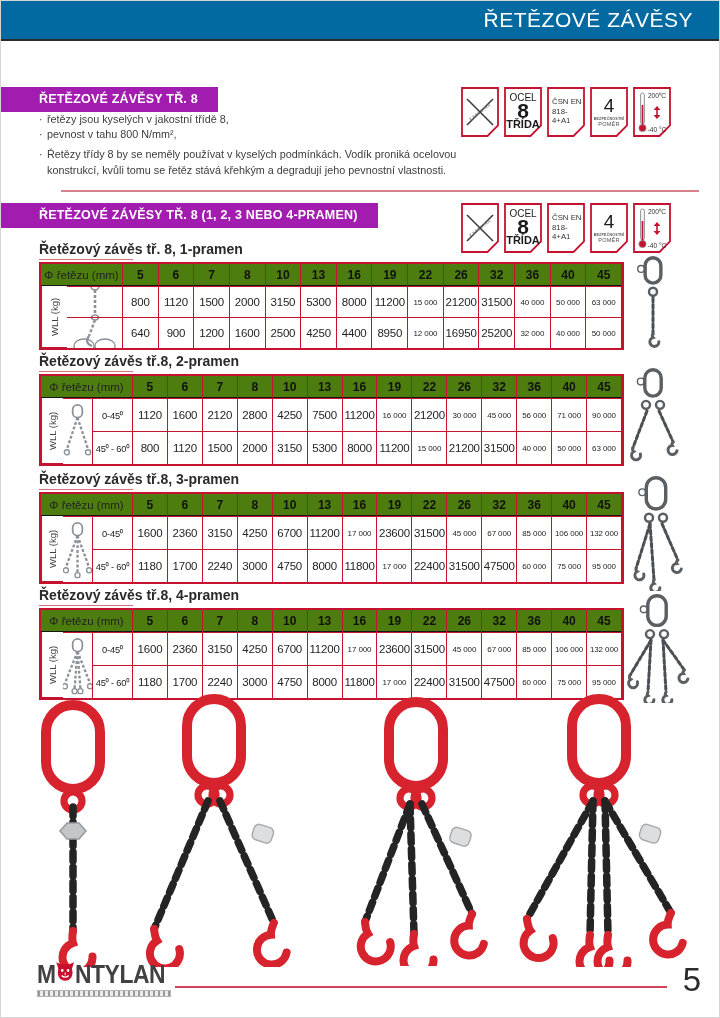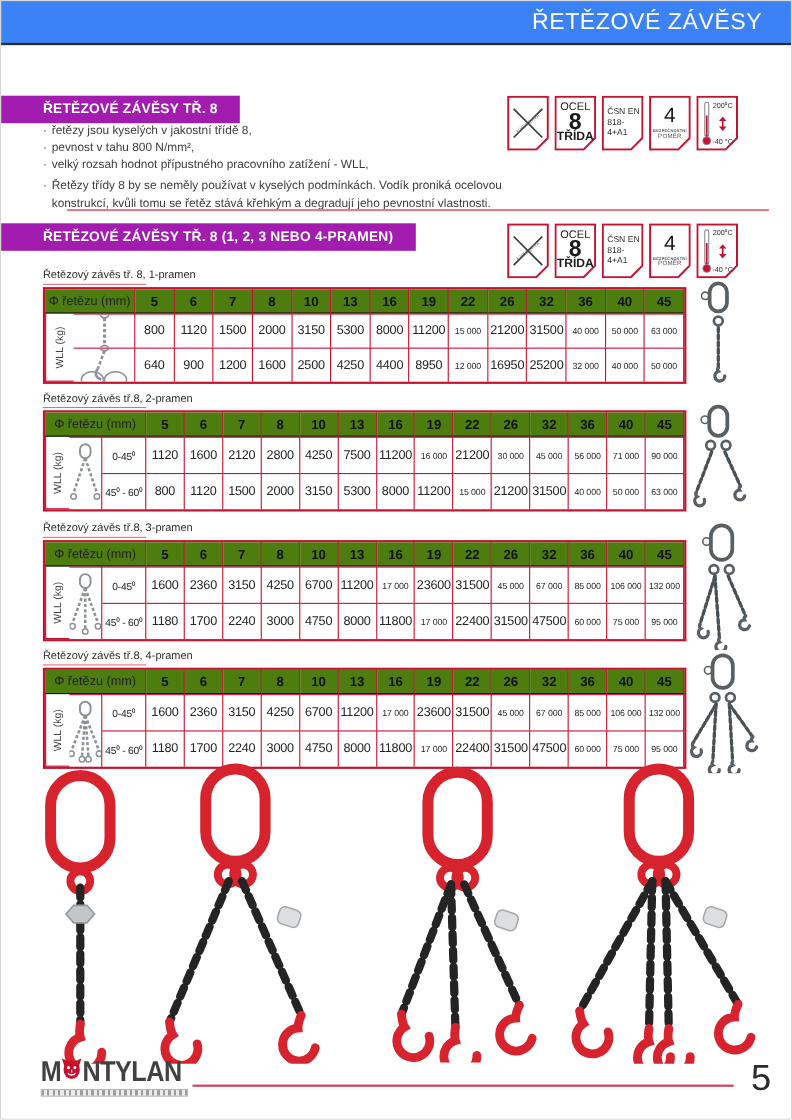--- a/index.html
+++ b/index.html
@@ -1,19 +1,19 @@
 <!DOCTYPE html>
 <html><head>
 <meta charset="utf-8">
 <style>
   html,body{margin:0;padding:0;background:#e9e9e9;font-family:"Liberation Sans",sans-serif;}
   .page{position:relative;width:720px;height:1018px;background:#fff;margin:0 auto;overflow:hidden;
         border:1px solid #d6d6d6;box-sizing:border-box;}
   
-  .topbar{position:absolute;top:0;left:0;width:720px;height:40px;background:#3b82f6;
+  .topbar{position:absolute;top:0;left:0;width:720px;height:40px;background:#0369a1;
           border-bottom:2px solid #2b2b2b;box-sizing:border-box;padding-left:28px;}
   .topbar .t{position:absolute;right:28px;top:7px;color:#fff;font-size:21px;font-weight:500;letter-spacing:.5px;}
   
   .blackbox{position:absolute;left:0;background:#a21caf;color:#fff;font-weight:bold;font-size:12.5px;
             height:25px;line-height:25px;padding:0 20px 0 38px;display:inline-block;letter-spacing:.2px;}
   
   .bullets{position:absolute;left:38px;top:111px;width:440px;font-size:10.8px;color:#3c3c3c;line-height:1.32;}
   .bullets .b{position:relative;padding-left:8px;margin-bottom:1px;}
   .bullets .b::before{content:"·";position:absolute;left:0;top:0;color:#3c3c3c;}
   .bullets .b.last{margin-top:4px;line-height:1.55;}
@@ -31,21 +31,21 @@
   .bc .big4{font-size:19px;line-height:1;color:#1a1a1a;}
   .bc .tiny1{font-size:3.6px;font-weight:bold;color:#555;margin-top:2px;letter-spacing:.2px;}
   .bc .tiny2{font-size:5.6px;color:#555;letter-spacing:.2px;}
   .bc.temp{flex-direction:row;gap:1px;}
   .bc.temp .col{display:flex;flex-direction:column;align-items:center;justify-content:space-between;height:42px;}
   .bc.temp .tv{font-size:6.6px;color:#333;white-space:nowrap;}
   .noacid-label{position:absolute;left:50%;top:50%;font-size:4.6px;color:#777;letter-spacing:.4px;
                 transform:translate(-50%,-50%) rotate(-38deg);}
   
   .tsec{position:absolute;left:38px;width:600px;}
-  .ttitle{position:relative;display:inline-block;font-size:10px;font-weight:normal;color:#2a2a2a;margin-bottom:5px;}
+  .ttitle{position:relative;display:inline-block;font-size:14px;font-weight:bold;color:#2a2a2a;margin-bottom:5px;}
   .ttitle::after{content:"";position:absolute;left:0;bottom:-3px;width:94px;height:1.5px;background:#d9707f;}
   .tbl{display:grid;width:585px;border:2.5px solid #c51230;background:#fff;box-sizing:border-box;}
   .tbl.one{grid-template-columns:26px 56px repeat(14,1fr);grid-template-rows:22px 31px 31px;}
   .tbl.multi{grid-template-columns:22px 30px 40px repeat(14,1fr);grid-template-rows:22px 33px 33px;}
   .c{display:flex;align-items:center;justify-content:center;border-right:1px solid #c51230;
      border-top:1px solid #c51230;overflow:hidden;}
   .hd{background:#4d7c0f;border-top:none;border-bottom:1.6px solid #161616;}
   .hd.sz{font-weight:bold;font-size:12px;color:#111;}
   .hd.phi{font-size:11.5px;color:#222;}
   .wll{writing-mode:vertical-rl;transform:rotate(180deg);font-size:9.5px;color:#3f3f3f;}
@@ -72,21 +72,20 @@
 
   <div class="topbar">
     <div class="t">ŘETĚZOVÉ ZÁVĚSY</div>
   </div>
 
   <div class="blackbox" style="top:86px;">ŘETĚZOVÉ ZÁVĚSY TŘ. 8</div>
 
   <div class="bullets">
     <div class="b">řetězy jsou kyselých v jakostní třídě 8,</div>
     <div class="b">pevnost v tahu 800 N/mm²,</div>
-    <div class="b">velký rozsah hodnot přípustného pracovního zatížení - WLL,</div>
     <div class="b last">Řetězy třídy 8 by se neměly používat v kyselých podmínkách. Vodík proniká ocelovou konstrukcí, kvůli tomu se řetěz stává křehkým a degradují jeho pevnostní vlastnosti.</div>
   </div>
 
   <div class="divider"></div>
 
   <div class="badges" style="top:86px;">
       <div class="badge">
         <svg class="bframe" width="38" height="50" viewBox="0 0 38 50">
           <path d="M1,1 H37 V38.5 L26.5,49 H1 Z" fill="#fff" stroke="#c51230" stroke-width="1.8"></path>
         </svg>

